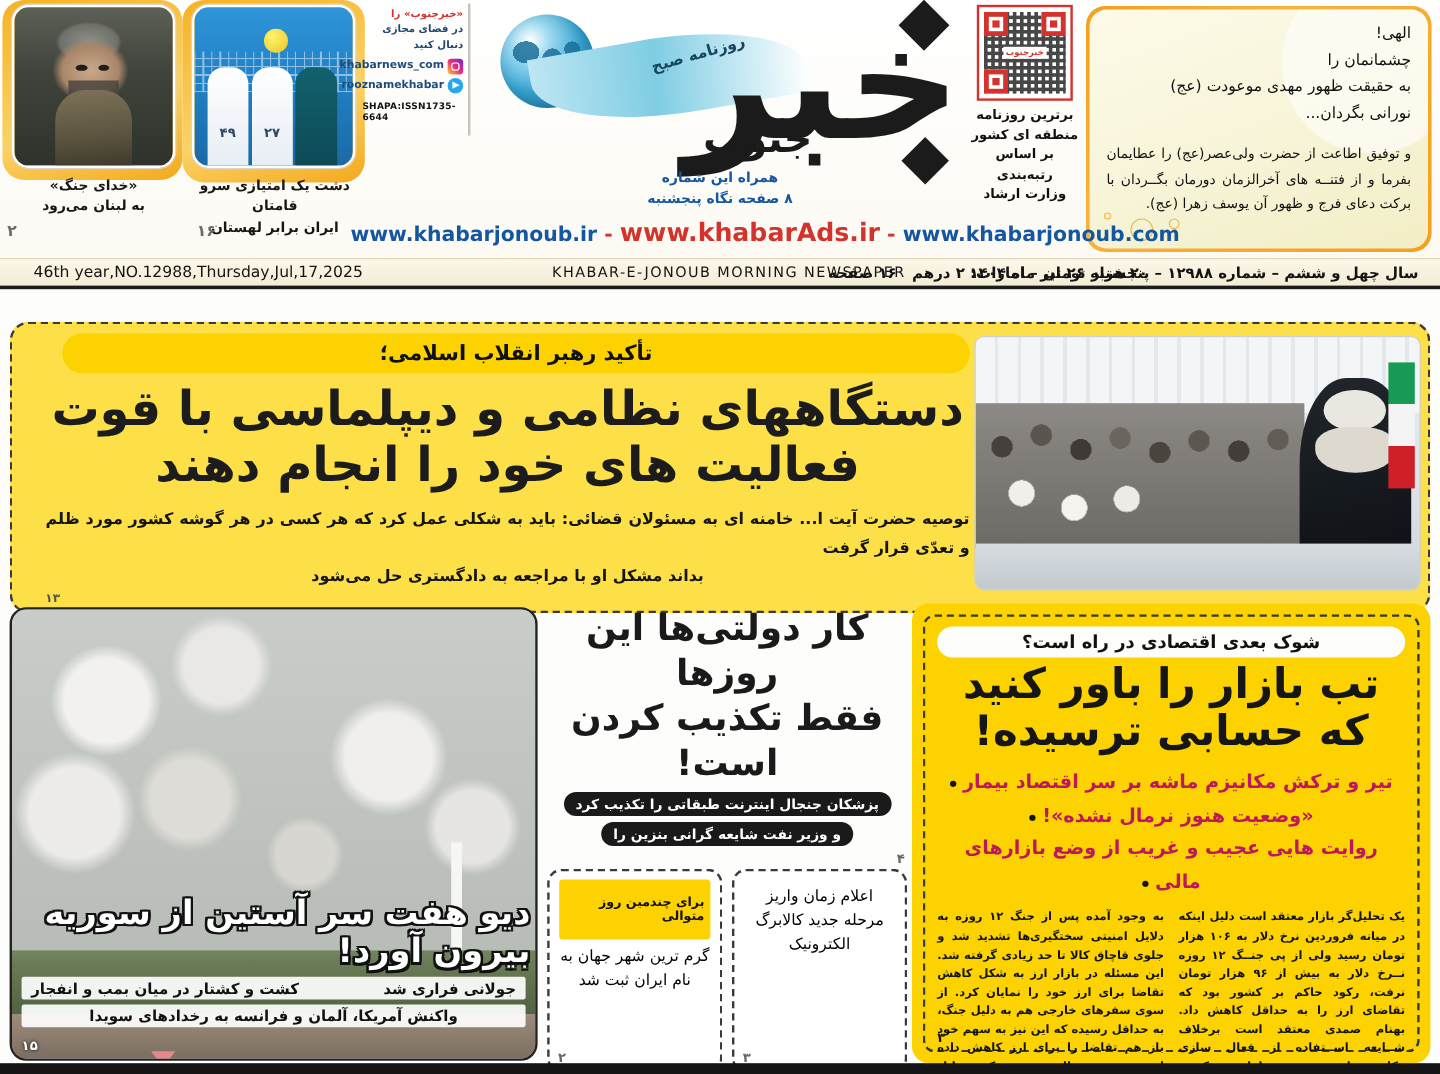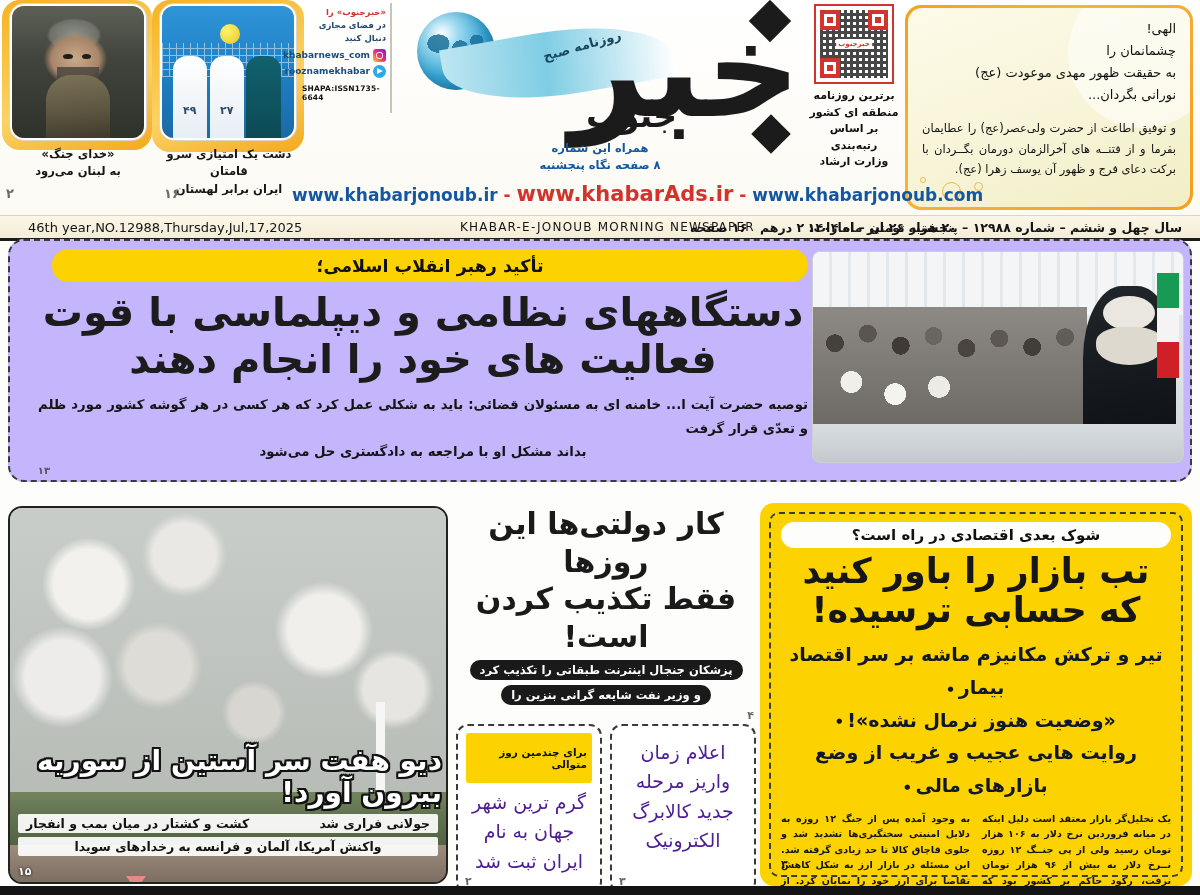--- a/index.html
+++ b/index.html
@@ -215,23 +215,23 @@
     display:flex; align-items:center;
   }
   .ib-en{ position:absolute; left:28px; font-size:13px; color:#141414; direction:ltr; font-weight:500;}
   .ib-en2{ position:absolute; left:460px; font-size:12px; color:#141414; direction:ltr; letter-spacing:1.2px;}
   .ib-pages{ position:absolute; left:690px; font-size:12.5px; font-weight:bold; color:#141414; direction:rtl;}
   .ib-price{ position:absolute; left:760px; font-size:12.5px; font-weight:bold; color:#141414; direction:rtl;}
   .ib-date{ position:absolute; right:18px; font-size:12.5px; font-weight:bold; color:#141414; direction:rtl;}
 
   
   .lead{
-    position:absolute; left:8px; top:239px; width:1184px; height:243px;
+    position:absolute; left:8px; top:268px; width:1184px; height:243px;
     border:2px dashed #3a3a3a; border-radius:16px;
-    background:#c4b5fd; padding:8px;text-decoration:underline;
+    background:#fde047; padding:8px;text-decoration:underline;
   }
   .lead-left{ position:absolute; left:8px; top:8px; width:790px; height:225px; }
   .kicker{
     width:756px; height:33px; background:#fcd200; border-radius:16px;
     display:flex; align-items:center; justify-content:center;
     font-size:17.5px; font-weight:bold; color:#111; direction:rtl;
   }
   .lead-h1{
     margin-top:7px; width:770px; direction:rtl; text-align:center;
     font-size:40px; font-weight:bold; color:#1c1c1c; line-height:1.18;
@@ -346,22 +346,22 @@
   .twoboxes{ display:flex; gap:8px; margin-top:2px; }
   .tbox{
     flex:1; border:2px dashed #3a3a3a; border-radius:12px; background:#fff;
     padding:7px 8px 14px; position:relative; min-height:170px;
   }
   .tbox .badge{
     background:#fcd200; color:#111; font-size:10.5px; font-weight:bold;
     border-radius:3px; padding:13px 5px; direction:rtl; display:inline-block;
   }
   .tbox .btxt{
-    direction:rtl; text-align:center; font-size:19px; font-weight:500;
-    color:#4c1d95; line-height:1.55; margin-top:5px;
+    direction:rtl; text-align:center; font-size:13px; font-weight:500;
+    color:#000000; line-height:1.55; margin-top:5px;
   }
   .tbox .bpg{ position:absolute; left:7px; bottom:4px; font-size:11px; color:#666; font-weight:bold;}
   .cc-h2{
     direction:rtl; text-align:center; font-size:19.5px; font-weight:bold;
     color:#111; line-height:1.35; margin-top:12px;
   }
 
   
   .ybox{
     position:absolute; right:0px; top:0px; width:432px; height:383px;
@@ -375,21 +375,21 @@
     background:#fdfdfb; border-radius:13px; height:26px; display:flex;
     align-items:center; justify-content:center; direction:rtl;
     font-size:15px; font-weight:bold; color:#111;
   }
   .yb-h1{
     direction:rtl; text-align:center; font-size:35px; font-weight:bold;
     color:#161616; line-height:1.12; margin-top:4px; letter-spacing:-1px;
   }
   .yb-bullets{ margin-top:8px; direction:rtl; text-align:center; }
   .yb-bullets li{
-    list-style:none; font-size:19px; font-weight:bold; color:#0f172a;
+    list-style:none; font-size:16px; font-weight:bold; color:#be185d;
     line-height:1.72;
   }
   .yb-bullets li::after{
     content:"●"; font-size:7px; vertical-align:middle; margin-right:5px; color:#141414;
   }
   .yb-cols{ display:flex; gap:12px; margin-top:9px; direction:rtl; }
   .yb-col{
     flex:1; direction:rtl; text-align:justify; font-size:9.6px;
     line-height:1.62; color:#141414; font-weight:bold;
   }

